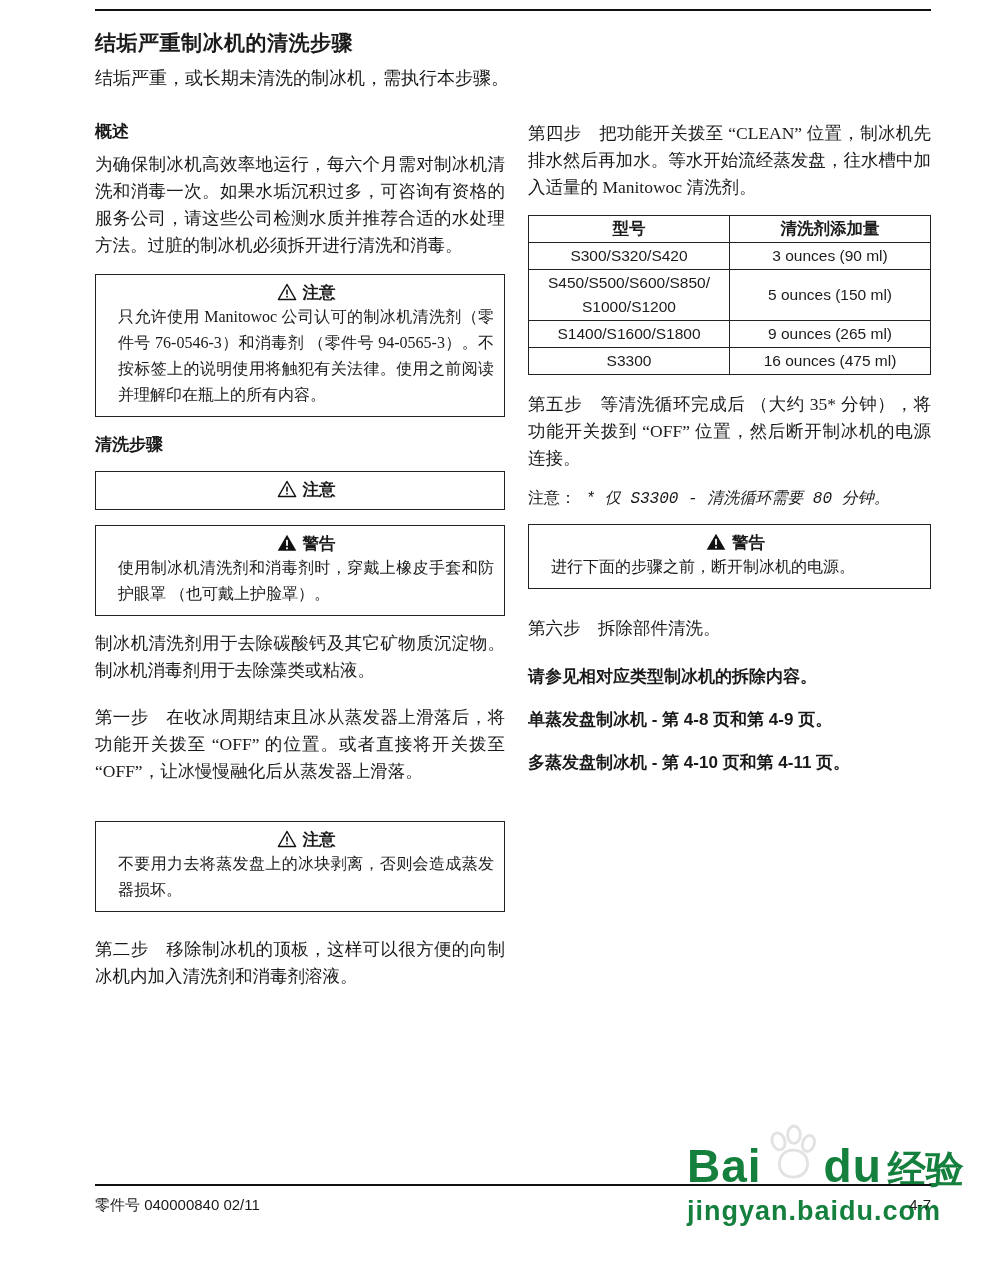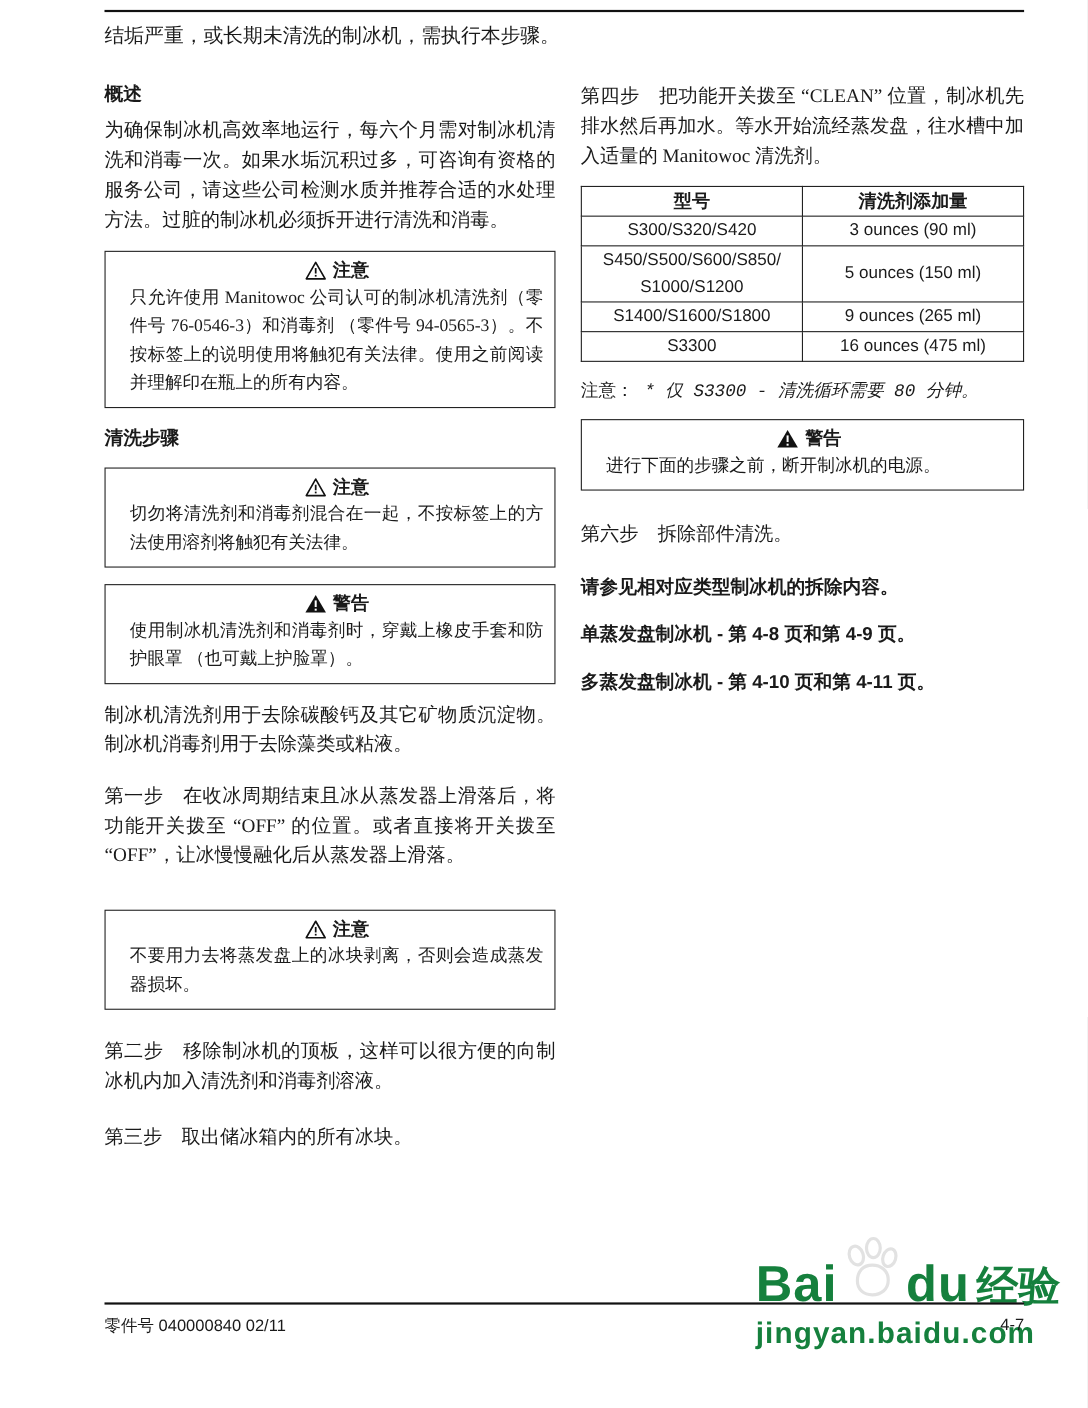--- a/index.html
+++ b/index.html
@@ -125,20 +125,21 @@
       <span class="wm-du">du</span>
       <span class="wm-jingyan">经验</span>
     </div>
     <div class="wm-url">jingyan.baidu.com</div>
   </div>
 
   <div class="content">
 
     <div class="header-rule"></div>
 
+    <h1 class="page-title">结垢严重制冰机的清洗步骤</h1>
     <p class="intro">结垢严重，或长期未清洗的制冰机，需执行本步骤。</p>
 
     <div class="columns">
 
       <div class="col-left">
 
         <h3 class="subhead">概述</h3>
         <p class="body">为确保制冰机高效率地运行，每六个月需对制冰机清洗和消毒一次。如果水垢沉积过多，可咨询有资格的服务公司，请这些公司检测水质并推荐合适的水处理方法。过脏的制冰机必须拆开进行清洗和消毒。</p>
 
         <div class="notice-box">
@@ -161,21 +162,20 @@
           <div class="box-title">
             <span class="icon">
               <svg width="20" height="20" viewBox="0 0 24 24">
                 <path d="M12 3 L22.3 21 H1.7 Z" fill="none" stroke="#111" stroke-width="1.8" stroke-linejoin="round"></path>
                 <rect x="11.05" y="9.2" width="1.9" height="6" fill="#111"></rect>
                 <rect x="11.05" y="16.7" width="1.9" height="1.9" fill="#111"></rect>
               </svg>
             </span>
             <span>注意</span>
           </div>
-          <p class="box-text">切勿将清洗剂和消毒剂混合在一起，不按标签上的方法使用溶剂将触犯有关法律。</p>
         </div>
 
         <div class="notice-box">
           <div class="box-title">
             <span class="icon">
               <svg width="20" height="20" viewBox="0 0 24 24">
                 <path d="M12 2.2 L23.2 21.4 H0.8 Z" fill="#111"></path>
                 <rect x="10.9" y="8.2" width="2.2" height="7.2" fill="#fff"></rect>
                 <rect x="10.9" y="17.2" width="2.2" height="2.2" fill="#fff"></rect>
               </svg>
@@ -197,21 +197,20 @@
                 <rect x="11.05" y="9.2" width="1.9" height="6" fill="#111"></rect>
                 <rect x="11.05" y="16.7" width="1.9" height="1.9" fill="#111"></rect>
               </svg>
             </span>
             <span>注意</span>
           </div>
           <p class="box-text">不要用力去将蒸发盘上的冰块剥离，否则会造成蒸发器损坏。</p>
         </div>
 
         <p class="step" style="margin-top:24px">第二步　移除制冰机的顶板，这样可以很方便的向制冰机内加入清洗剂和消毒剂溶液。</p>
-        <p class="step" style="margin-top:24px">第三步　取出储冰箱内的所有冰块。</p>
 
       </div>
 
       <div class="col-right">
 
         <p class="body" style="margin-top:16px">第四步　把功能开关拨至 “CLEAN” 位置，制冰机先排水然后再加水。等水开始流经蒸发盘，往水槽中加入适量的 Manitowoc 清洗剂。</p>
 
         <table class="dose-table">
           <thead>
             <tr>
@@ -232,20 +231,21 @@
               <td>S1400/S1600/S1800</td>
               <td>9 ounces (265 ml)</td>
             </tr>
             <tr>
               <td>S3300</td>
               <td>16 ounces (475 ml)</td>
             </tr>
           </tbody>
         </table>
 
+        <p class="body" style="margin-top:16px">第五步　等清洗循环完成后 （大约 35* 分钟），将功能开关拨到 “OFF” 位置，然后断开制冰机的电源连接。</p>
 
         <p class="note-line">
           <span>注意：</span>
           <span class="note-italic">* 仅 S3300 - 清洗循环需要 80 分钟。</span>
         </p>
 
         <div class="notice-box">
           <div class="box-title">
             <span class="icon">
               <svg width="20" height="20" viewBox="0 0 24 24">

